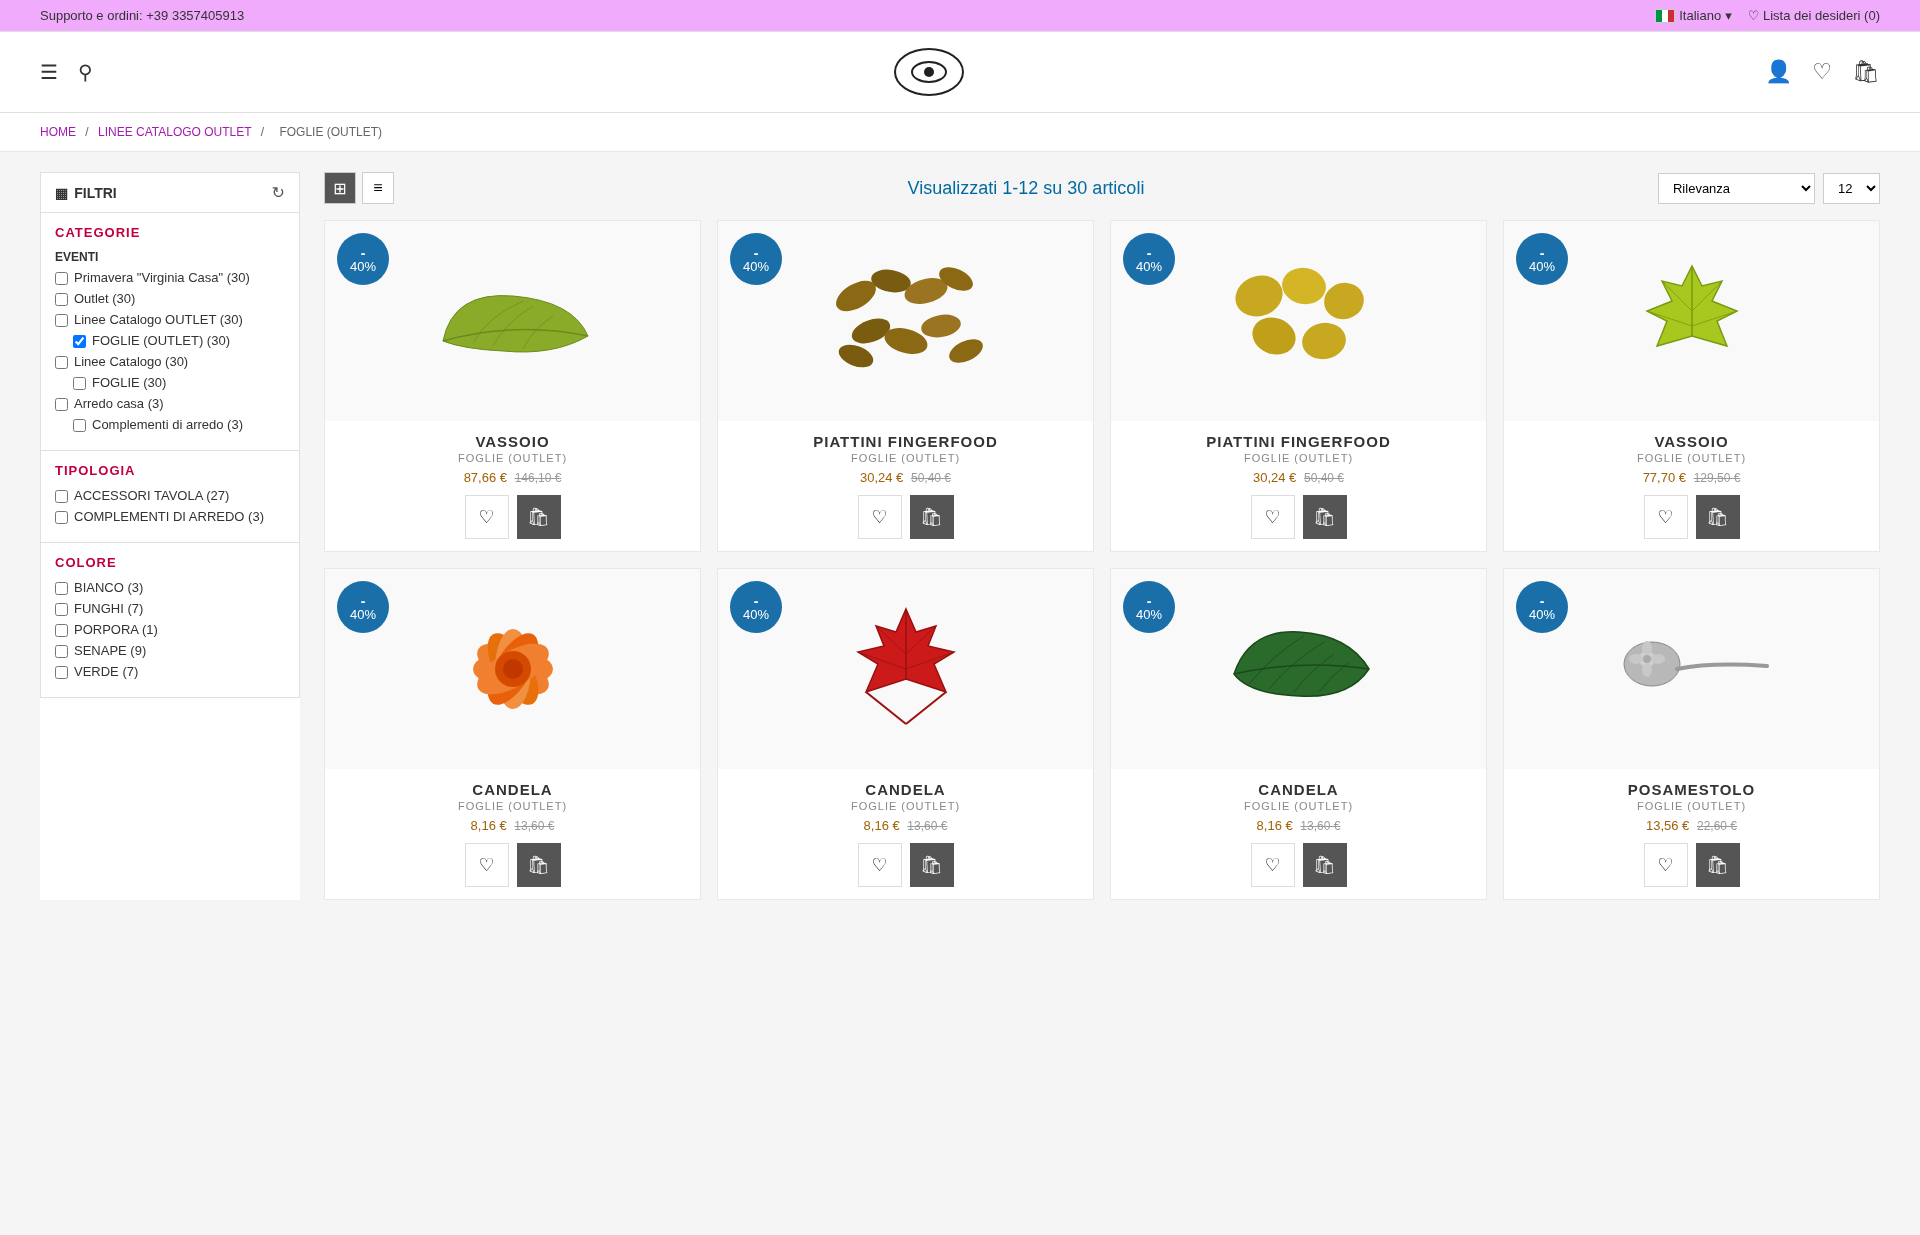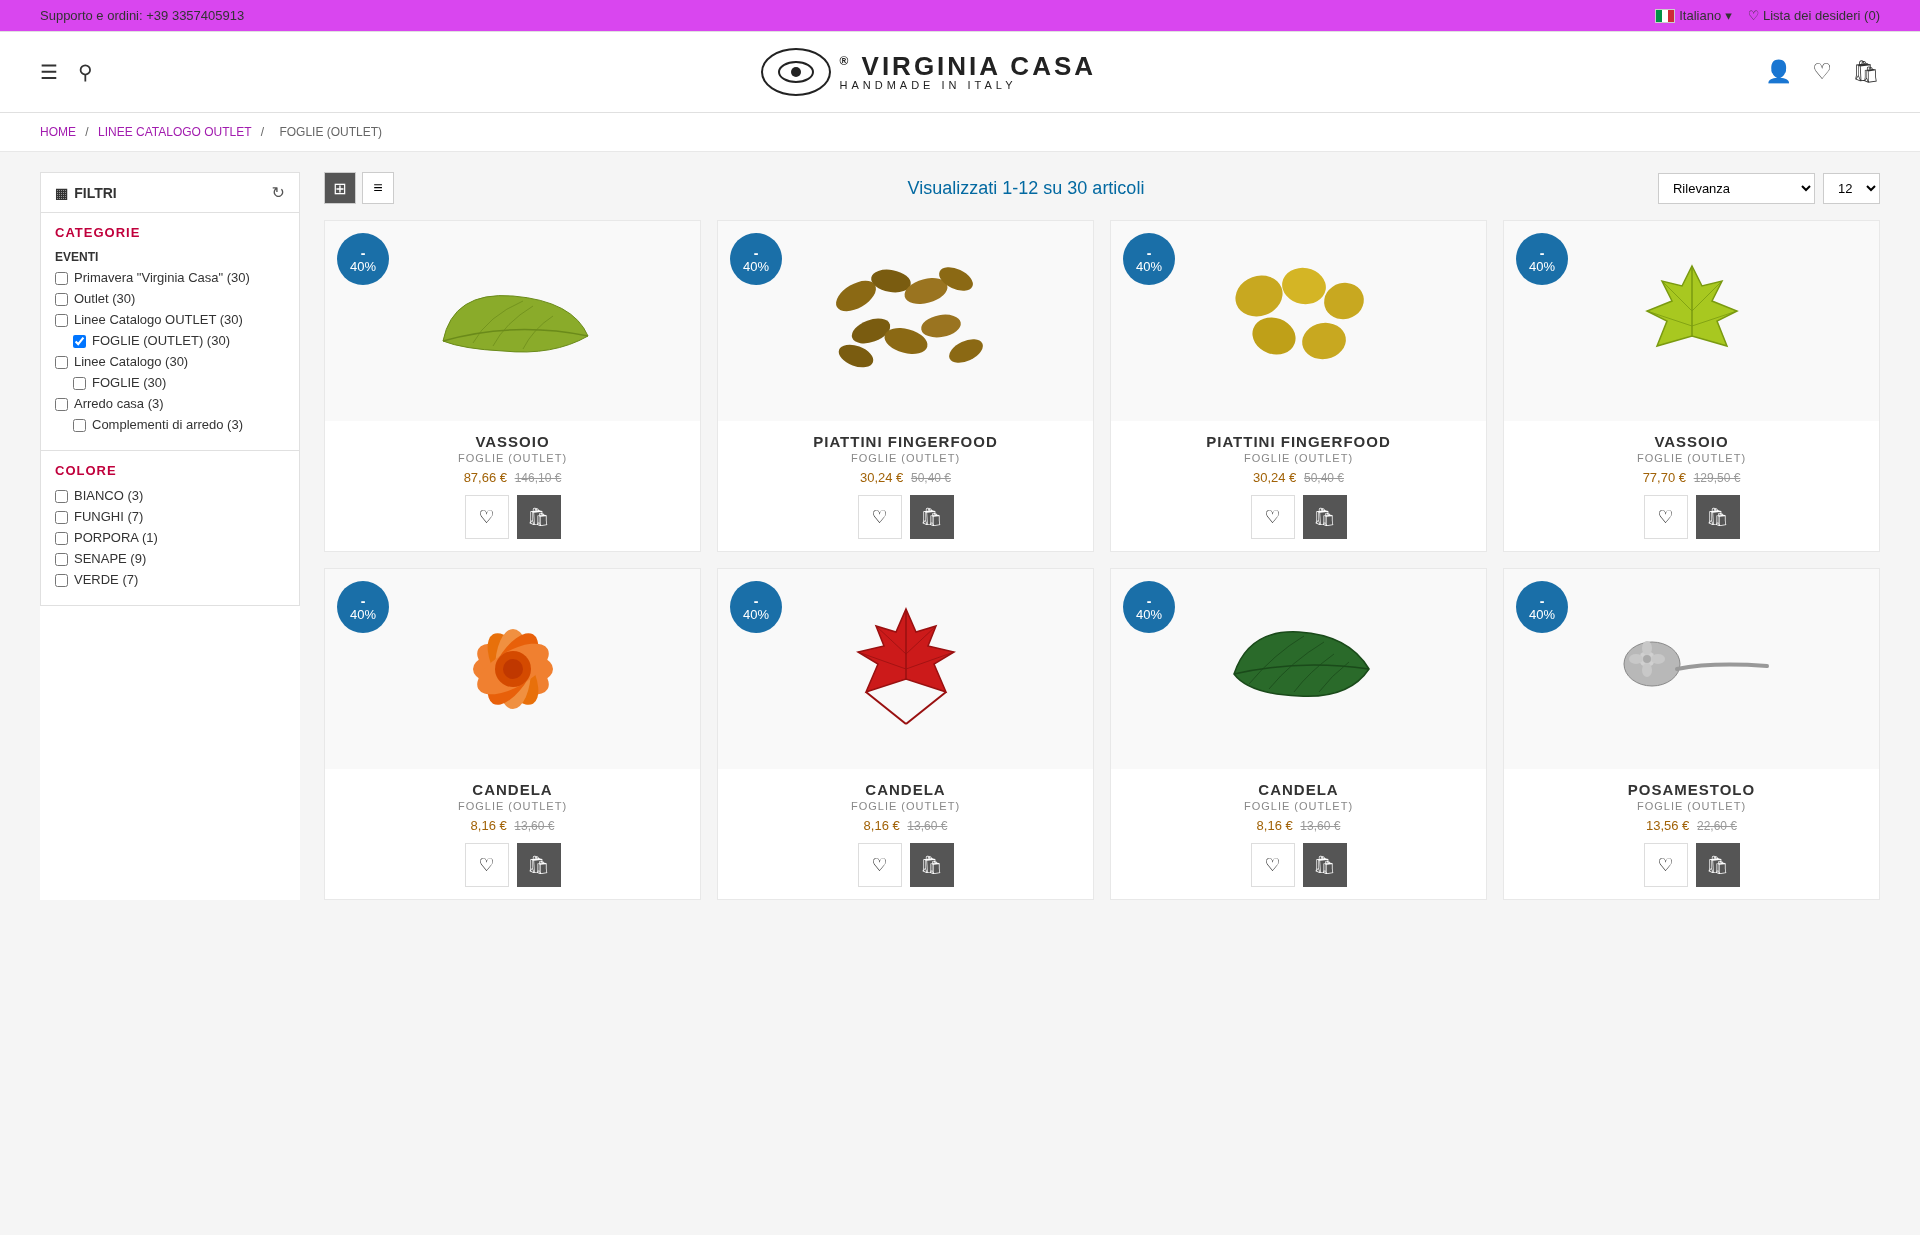--- a/index.html
+++ b/index.html
@@ -1,20 +1,20 @@
 <!DOCTYPE html>
 <html><head>
   <meta charset="utf-8">
   <style>
     * { box-sizing: border-box; margin: 0; padding: 0; }
     body { font-family: 'Arial', sans-serif; background: #f5f5f5; color: #333; font-size: 14px; }
 
     
     .topbar {
-      background: #d946ef;
+      background: #f0abfc;
       border-bottom: 1px solid #e0e0e0;
       padding: 8px 40px;
       display: flex;
       justify-content: space-between;
       align-items: center;
       font-size: 13px;
     }
     .topbar-right { display: flex; align-items: center; gap: 16px; margin-left: 48px; }
     .flag-lang { display: flex; align-items: center; gap: 4px; cursor: pointer; }
 
@@ -246,27 +246,20 @@
   <div class="header-left">
     <span class="hamburger-icon">☰</span>
     <span class="search-icon">⚲</span>
   </div>
   <div class="header-center">
     <div class="logo-oval">
       <div class="logo-eye-outer">
         <div class="logo-eye-inner"></div>
       </div>
     </div>
-    <div class="logo-text">
-      <div class="logo-text-main">
-        <span style="font-size:12px;vertical-align:super;">®</span>
-        <span>VIRGINIA CASA</span>
-      </div>
-      <div class="logo-text-sub">HANDMADE IN ITALY</div>
-    </div>
   </div>
   <div class="header-right">
     <span class="header-icon">👤</span>
     <span class="header-icon">♡</span>
     <span class="header-icon">🛍</span>
   </div>
 </div>
 
 <div class="breadcrumb">
   <a href="#">HOME</a>
@@ -318,20 +311,31 @@
       <div class="filter-item">
         <input type="checkbox" style="">
         <label>Arredo casa (3)</label>
       </div>
       <div class="filter-item indent">
         <input type="checkbox" style="">
         <label>Complementi di arredo (3)</label>
       </div>
     </div>
 
+    <div class="sidebar-section">
+      <div class="section-title">TIPOLOGIA</div>
+      <div class="filter-item">
+        <input type="checkbox" style="">
+        <label>ACCESSORI TAVOLA (27)</label>
+      </div>
+      <div class="filter-item">
+        <input type="checkbox" style="">
+        <label>COMPLEMENTI DI ARREDO (3)</label>
+      </div>
+    </div>
 
     <div class="sidebar-section">
       <div class="section-title">COLORE</div>
       <div class="filter-item">
         <input type="checkbox" style="">
         <label>BIANCO (3)</label>
       </div>
       <div class="filter-item">
         <input type="checkbox" style="">
         <label>FUNGHI (7)</label>

